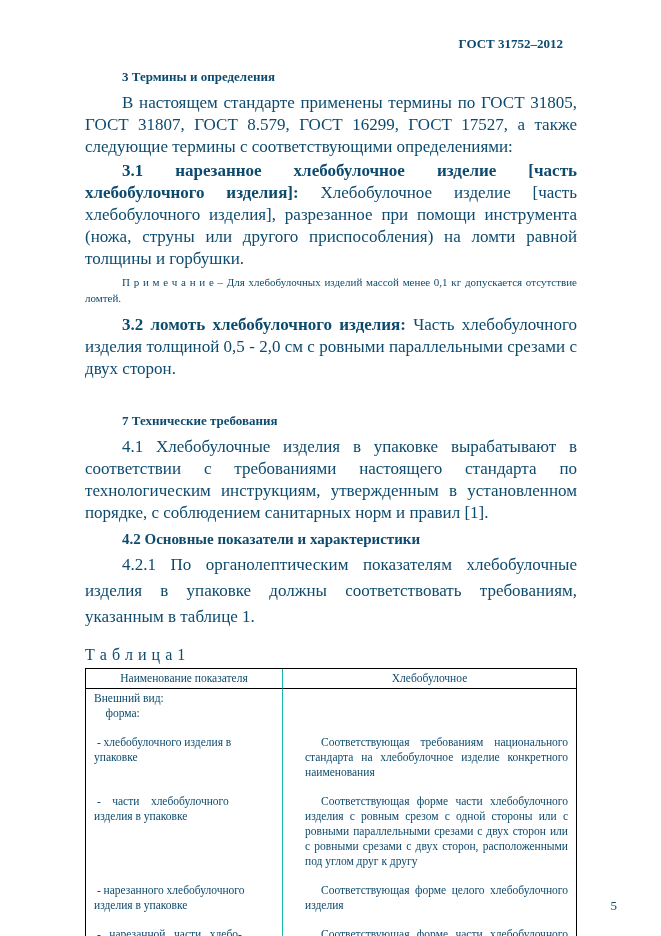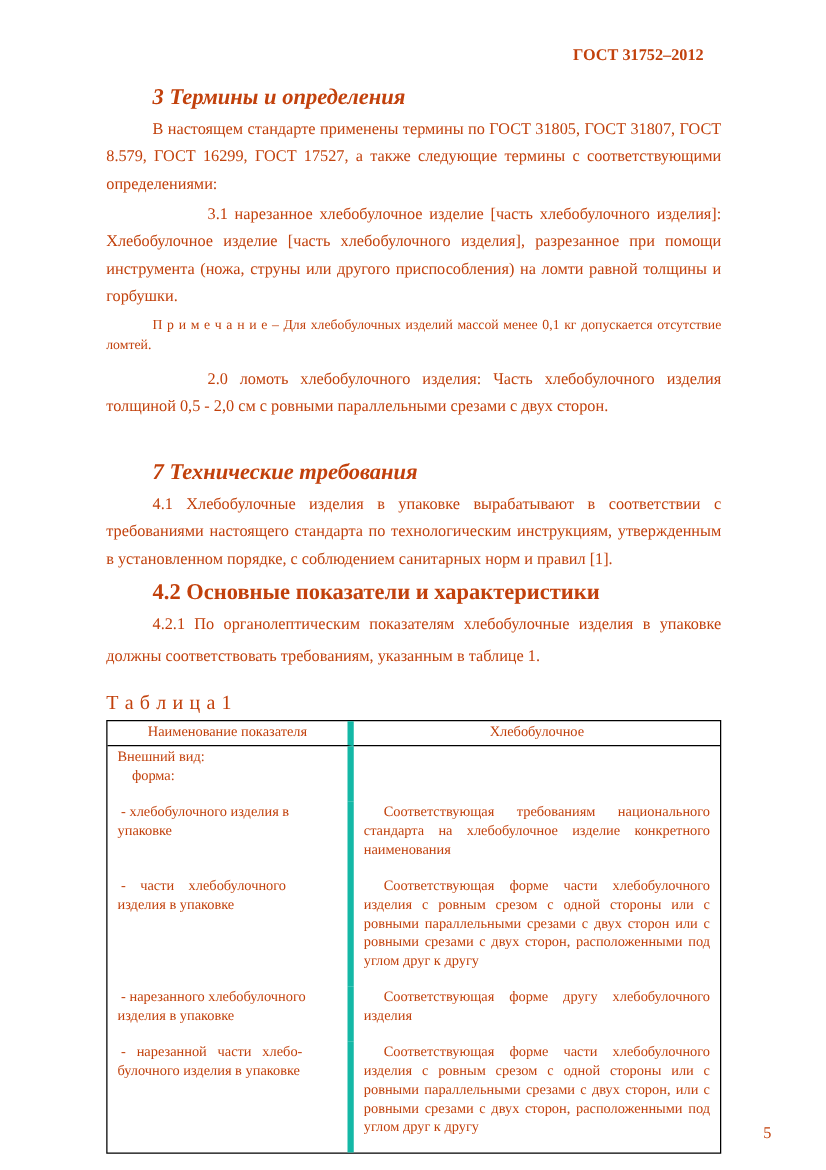--- a/index.html
+++ b/index.html
@@ -1,63 +1,63 @@
 <!DOCTYPE html>
 <html><head>
 <meta charset="utf-8">
 <style>
   html,body { margin:0; padding:0; background:#e8e8e8; }
   .page {
     width:661px; height:936px; background:#ffffff; position:relative;
-    font-family:"Liberation Serif", serif; color:#c2410c; overflow:hidden;
+    font-family:"Liberation Serif", serif; color:#0c4a6e; overflow:hidden;
     margin:0 auto; box-sizing:border-box;
   }
   .content { position:absolute; left:85px; top:36px; width:492px; }
 
   .doc-code { text-align:right; padding-right:14px; font-size:13px; font-weight:bold; margin-bottom:10px; }
 
-  .heading { font-weight:bold; font-size:18px; line-height:22px; margin:14px 0 4px 0; text-indent:37px;font-style:italic; }
-  .subheading { font-weight:bold; font-size:18px; line-height:22px; margin:4px 0 2px 0; text-indent:37px; }
+  .heading { font-weight:bold; font-size:13px; line-height:22px; margin:14px 0 4px 0; text-indent:37px; }
+  .subheading { font-weight:bold; font-size:15px; line-height:22px; margin:4px 0 2px 0; text-indent:37px; }
 
-  p.body { font-size:13px; line-height:22px; margin:0; text-align:justify; text-indent:37px; }
+  p.body { font-size:17px; line-height:22px; margin:0; text-align:justify; text-indent:37px; }
   p.body.spaced { line-height:26px; }
   p.term { margin-top:2px; }
-  .b { font-weight:normal;margin-left:44px; }
+  .b { font-weight:bold; }
 
   p.note { font-size:11px; line-height:16px; margin:4px 0 8px 0; text-align:justify; text-indent:37px; }
   .gap-md { height:16px; }
 
   .table-label { font-size:16px; margin:16px 0 4px 0; letter-spacing:0.5px; }
 
   .gtable { border:1px solid #000; width:492px; box-sizing:border-box; font-size:11.5px; line-height:15px; }
   .trow { display:grid; grid-template-columns:197px 1fr; }
   .thead .tcell-l, .thead .tcell-r { border-bottom:1px solid #000; text-align:center; padding:2px 4px; }
-  .tcell-l { border-right:5px solid #14b8a6; box-sizing:border-box; }
+  .tcell-l { border-right:1px solid #14b8a6; box-sizing:border-box; }
   .tbody .tcell-l { padding:2px 18px 12px 8px; white-space:pre-wrap; }
-  .tbody .tcell-r { padding:2px 8px 12px 8px; text-align:justify; text-indent:16px; }
+  .tbody .tcell-r { padding:2px 8px 12px 8px; text-align:justify; text-indent:16px;margin-left:14px; }
 
   .page-number { position:absolute; right:44px; bottom:22px; font-size:13px; }
 </style>
 </head>
 <body>
 
 <div class="page">
   <div class="content">
 
     <div class="doc-code">ГОСТ 31752–2012</div>
 
     <div class="heading">3 Термины и определения</div>
 
     <p class="body">В настоящем стандарте применены термины по ГОСТ 31805, ГОСТ 31807, ГОСТ 8.579, ГОСТ 16299, ГОСТ 17527, а также следующие термины с соответствующими определениями:</p>
 
     <p class="body term"><span class="b">3.1 нарезанное хлебобулочное изделие [часть хлебобулочного изделия]:</span><span> Хлебобулочное изделие [часть хлебобулочного изделия], разрезанное при помощи инструмента (ножа, струны или другого приспособления) на ломти равной толщины и горбушки.</span></p>
 
     <p class="note">П р и м е ч а н и е – Для хлебобулочных изделий массой менее 0,1 кг допускается отсутствие ломтей.</p>
 
-    <p class="body term"><span class="b">2.0 ломоть хлебобулочного изделия:</span><span> Часть хлебобулочного изделия толщиной 0,5 - 2,0 см с ровными параллельными срезами с двух сторон.</span></p>
+    <p class="body term"><span class="b">3.2 ломоть хлебобулочного изделия:</span><span> Часть хлебобулочного изделия толщиной 0,5 - 2,0 см с ровными параллельными срезами с двух сторон.</span></p>
 
     <div class="gap-md"></div>
 
     <div class="heading">7 Технические требования</div>
 
     <p class="body">4.1 Хлебобулочные изделия в упаковке вырабатывают в соответствии с требованиями настоящего стандарта по технологическим инструкциям, утвержденным в установленном порядке, с соблюдением санитарных норм и правил [1].</p>
 
     <div class="subheading">4.2 Основные показатели и характеристики</div>
 
     <p class="body spaced">4.2.1 По органолептическим показателям хлебобулочные изделия в упаковке должны соответствовать требованиям, указанным в таблице 1.</p>
@@ -81,21 +81,21 @@
           <div class="tcell-r">Соответствующая требованиям национального стандарта на хлебобулочное изделие конкретного наименования</div>
         </div>
         <div class="trow">
           <div class="tcell-l"> -    части    хлебобулочного
 изделия в упаковке</div>
           <div class="tcell-r">Соответствующая форме части хлебобулочного изделия с ровным срезом с одной стороны или с ровными параллельными срезами с двух сторон или с ровными срезами с двух сторон, расположенными под углом друг к другу</div>
         </div>
         <div class="trow">
           <div class="tcell-l"> - нарезанного хлебобулочного
 изделия в упаковке</div>
-          <div class="tcell-r">Соответствующая форме другу  хлебобулочного изделия</div>
+          <div class="tcell-r">Соответствующая форме целого  хлебобулочного изделия</div>
         </div>
         <div class="trow">
           <div class="tcell-l"> -   нарезанной   части   хлебо-
 булочного изделия в упаковке</div>
           <div class="tcell-r">Соответствующая форме части хлебобулочного изделия с ровным срезом с одной стороны или с ровными параллельными срезами с двух сторон, или с ровными срезами с двух сторон, расположенными под углом друг к другу</div>
         </div>
 
       </div>
     </div>
 

